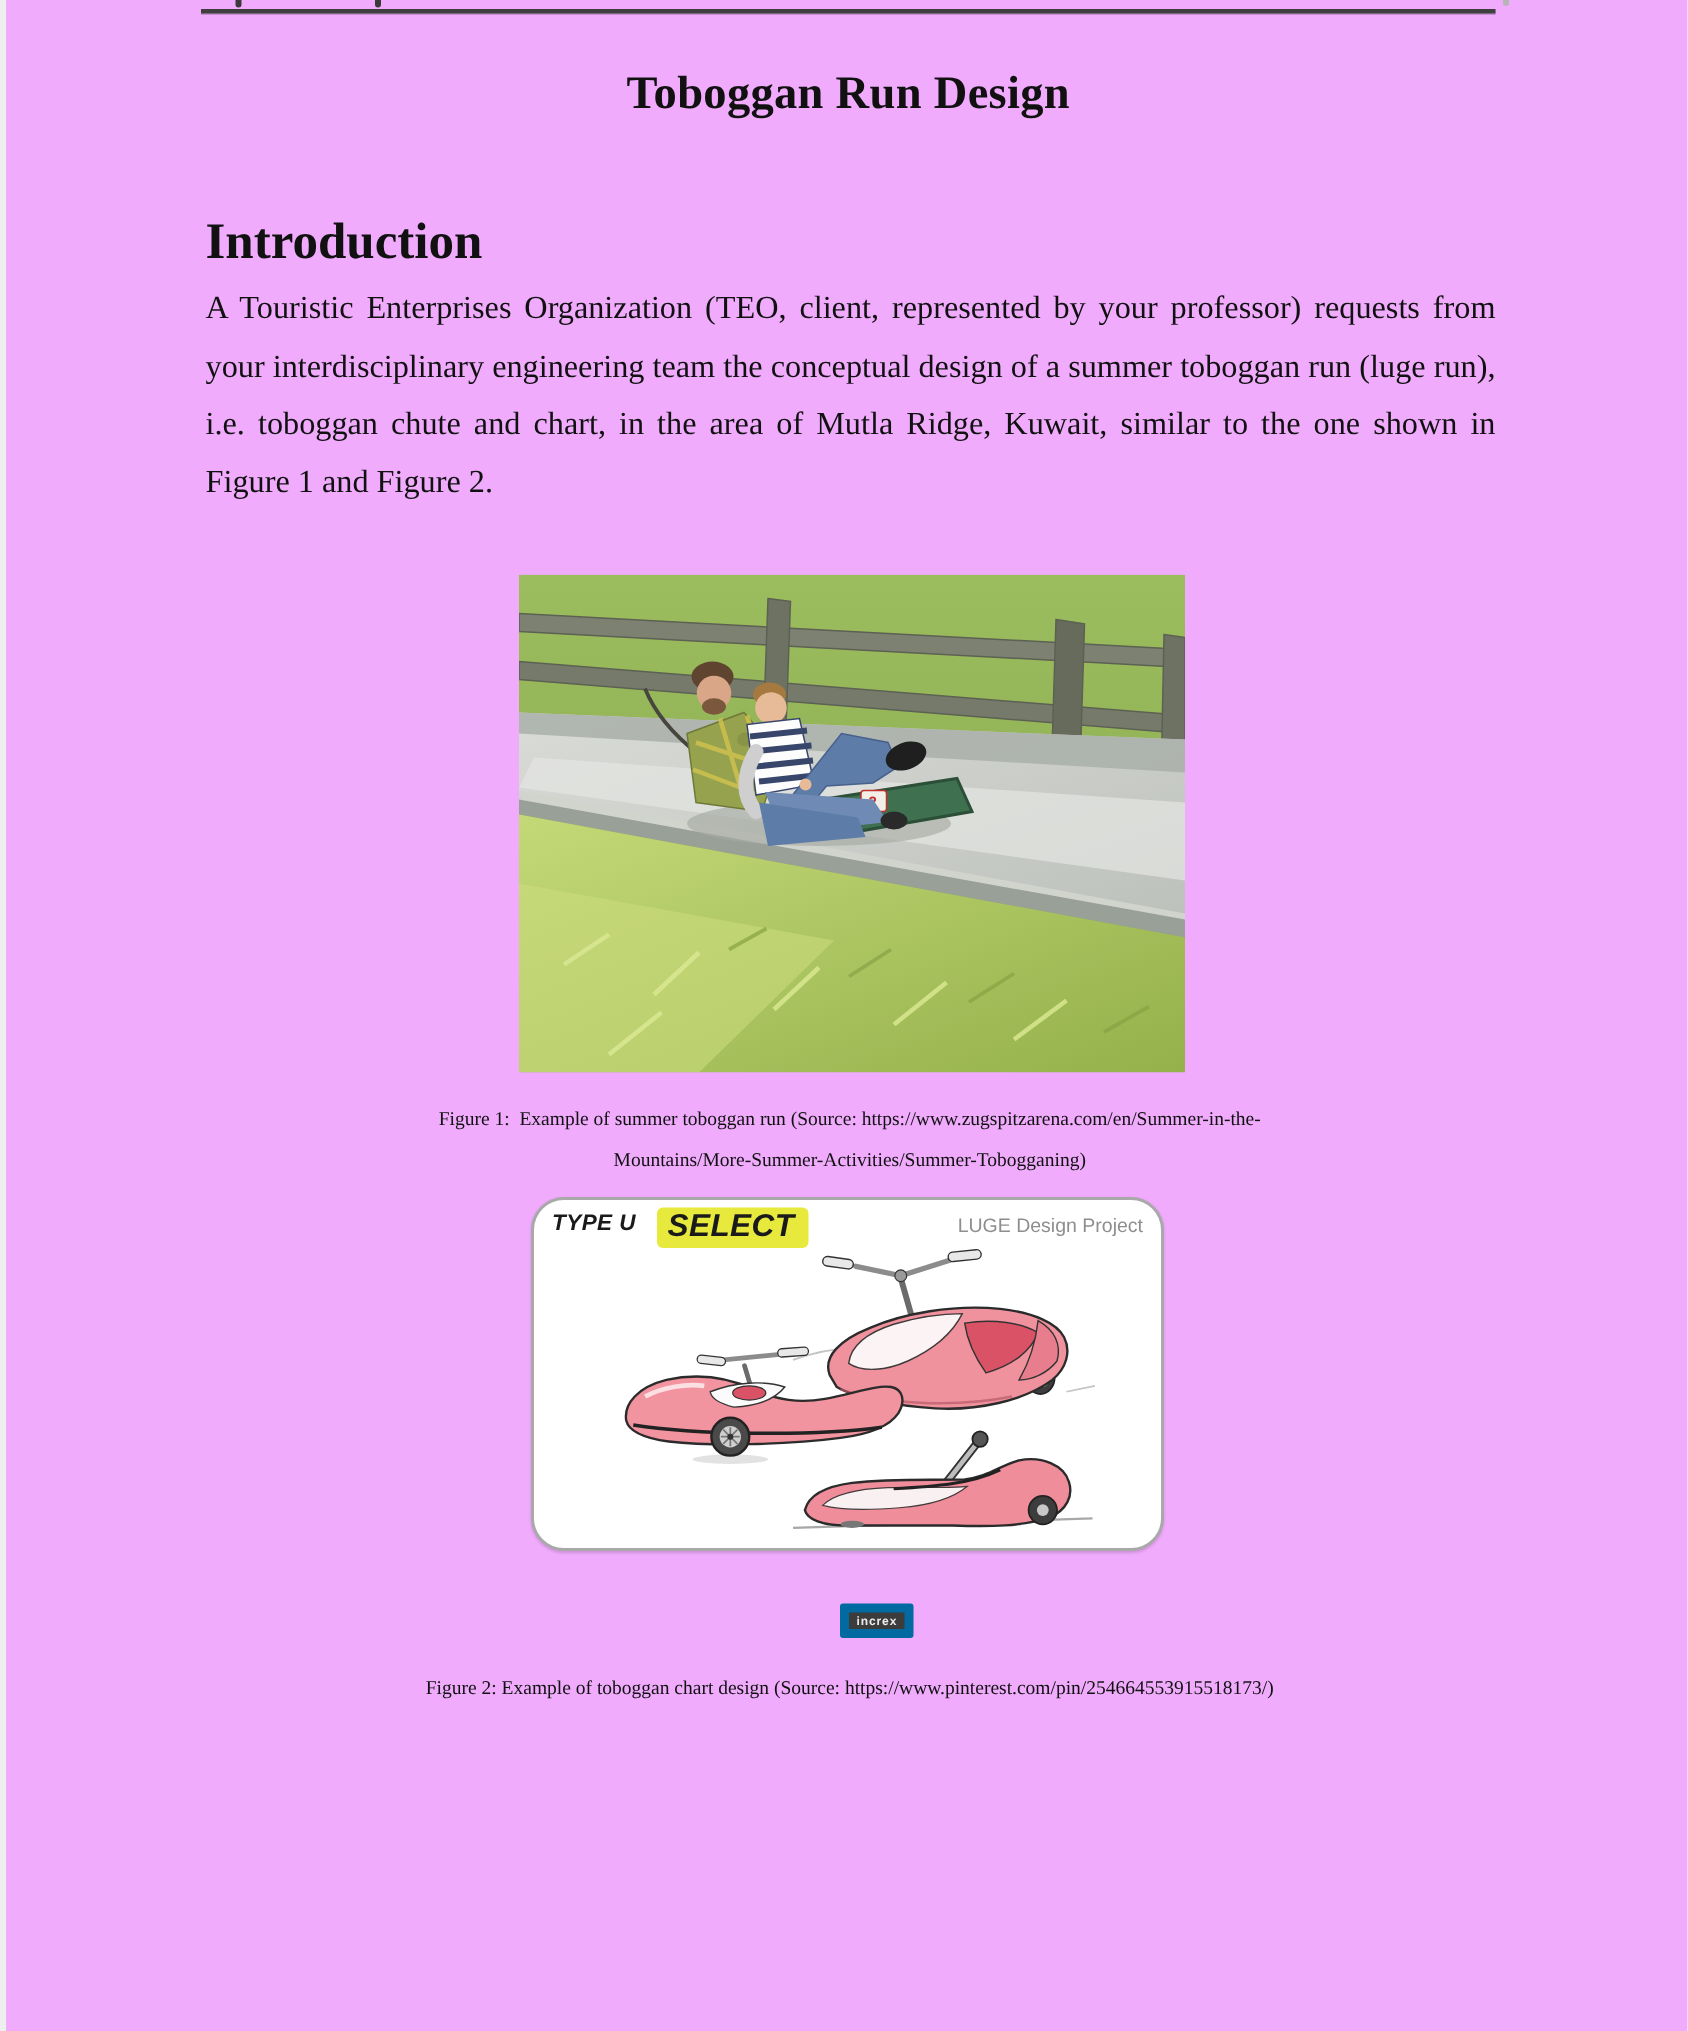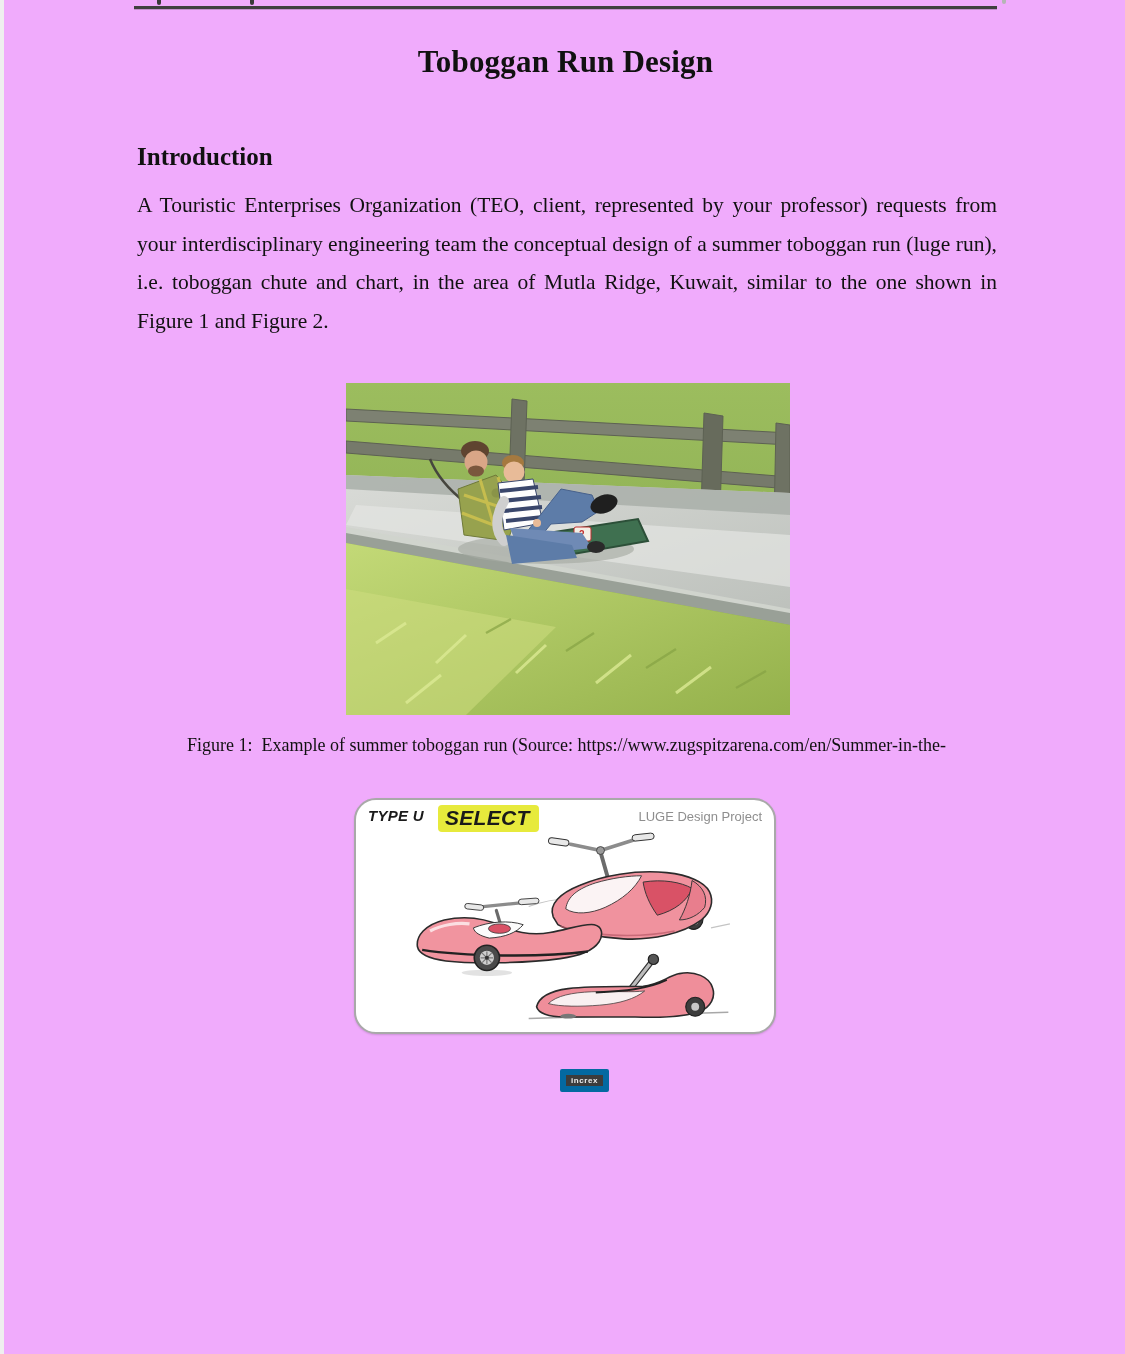--- a/index.html
+++ b/index.html
@@ -9,24 +9,24 @@
     overflow:hidden;border-left:4px solid #efefef;box-sizing:border-box;
   }
   
   .hdr-rule{position:absolute;left:130px;top:6px;width:863px;height:3px;background:#3f3f3f;box-shadow:0 1px 0 rgba(0,0,0,.18);}
   .desc-mark{position:absolute;top:0;width:4px;height:5px;background:#3a3a3a;border-radius:0 0 3px 3px;}
   .desc-a{left:153px;} .desc-b{left:246px;}
   .desc-c{left:998px;background:#b5b5b5;height:4px;}
   
   .doc-title{position:absolute;left:130px;top:44px;width:863px;text-align:center;
     font-size:31px;font-weight:bold;letter-spacing:.2px;}
-  .sec-heading{position:absolute;left:133px;top:143px;font-size:25px;font-weight:bold;}
+  .sec-heading{position:absolute;left:133px;top:143px;font-size:34px;font-weight:bold;}
   .intro-par{position:absolute;left:133px;top:186px;width:860px;font-size:21.5px;
     line-height:38.6px;text-align:justify;}
-  .fig-caption{position:absolute;left:130px;width:865px;text-align:center;font-size:18px;line-height:27px;}
+  .fig-caption{position:absolute;left:130px;width:865px;text-align:center;font-size:13px;line-height:27px;}
   .cap1{top:732px;} .cap2{top:1111px;}
   .fig-caption span{display:block;white-space:pre-wrap;}
   
   .fig1{position:absolute;left:342px;top:383px;width:444px;height:332px;overflow:hidden;}
   
   .fig2{position:absolute;left:350px;top:798px;width:422px;height:236px;background:#fff;
     border:2px solid #a9a9a9;border-radius:22px;box-sizing:border-box;box-shadow:0 1px 2px rgba(0,0,0,.15);}
   .fig2-svg{position:absolute;left:0;top:0;width:100%;height:100%;}
   .type-label{position:absolute;left:12px;top:7px;font-family:"Liberation Sans",sans-serif;
     font-weight:bold;font-style:italic;font-size:15px;color:#1a1a1a;letter-spacing:.3px;}
@@ -120,20 +120,21 @@
         <polygon points="0,160 444,242 444,332 0,332" fill="url(#gFront)"></polygon>
         <polygon points="0,206 210,244 120,332 0,332" fill="#cddd80" opacity=".55"></polygon>
         <path d="M30,260 L60,240 M90,280 L120,252 M170,290 L200,262 M250,300 L285,272 M330,310 L365,284 M60,320 L95,292" stroke="#dcea94" stroke-width="3" opacity=".8"></path>
         <path d="M140,250 L165,236 M220,268 L248,250 M300,285 L330,266 M390,305 L420,288" stroke="#86a344" stroke-width="2.5" opacity=".7"></path>
       </g>
     </svg>
   </div>
 
   <div class="fig-caption cap1">
     <span>Figure 1:  Example of summer toboggan run (Source: https://www.zugspitzarena.com/en/Summer-in-the-</span>
+    <span>Mountains/More-Summer-Activities/Summer-Tobogganing)</span>
   </div>
 
   <div class="fig2" title="Concept sketch sheet with three pink toboggan cart designs with handlebars and control stick">
     <svg class="fig2-svg" viewBox="0 0 422 294">
 
       <g stroke="#c4c4c4" stroke-width="1.5" fill="none">
         <path d="M 200,186 L 148,198"></path>
         <path d="M 396,162 L 420,157"></path>
         <path d="M 252,172 L 212,187"></path>
         <path d="M 165,135 C 185,128 205,124 222,126"></path>
@@ -184,14 +185,17 @@
         <circle cx="376" cy="262" r="5" fill="#c8c8c8"></circle>
         <ellipse cx="215" cy="274" rx="10" ry="3" fill="#777"></ellipse>
       </g>
     </svg>
     <div class="type-label">TYPE U</div>
     <div class="select-label">SELECT</div>
     <div class="project-label">LUGE Design Project</div>
     <div class="logo-badge">increx</div>
   </div>
 
+  <div class="fig-caption cap2">
+    <span>Figure 2: Example of toboggan chart design (Source: https://www.pinterest.com/pin/254664553915518173/)</span>
+  </div>
 
 </div>
 
 </body></html>

